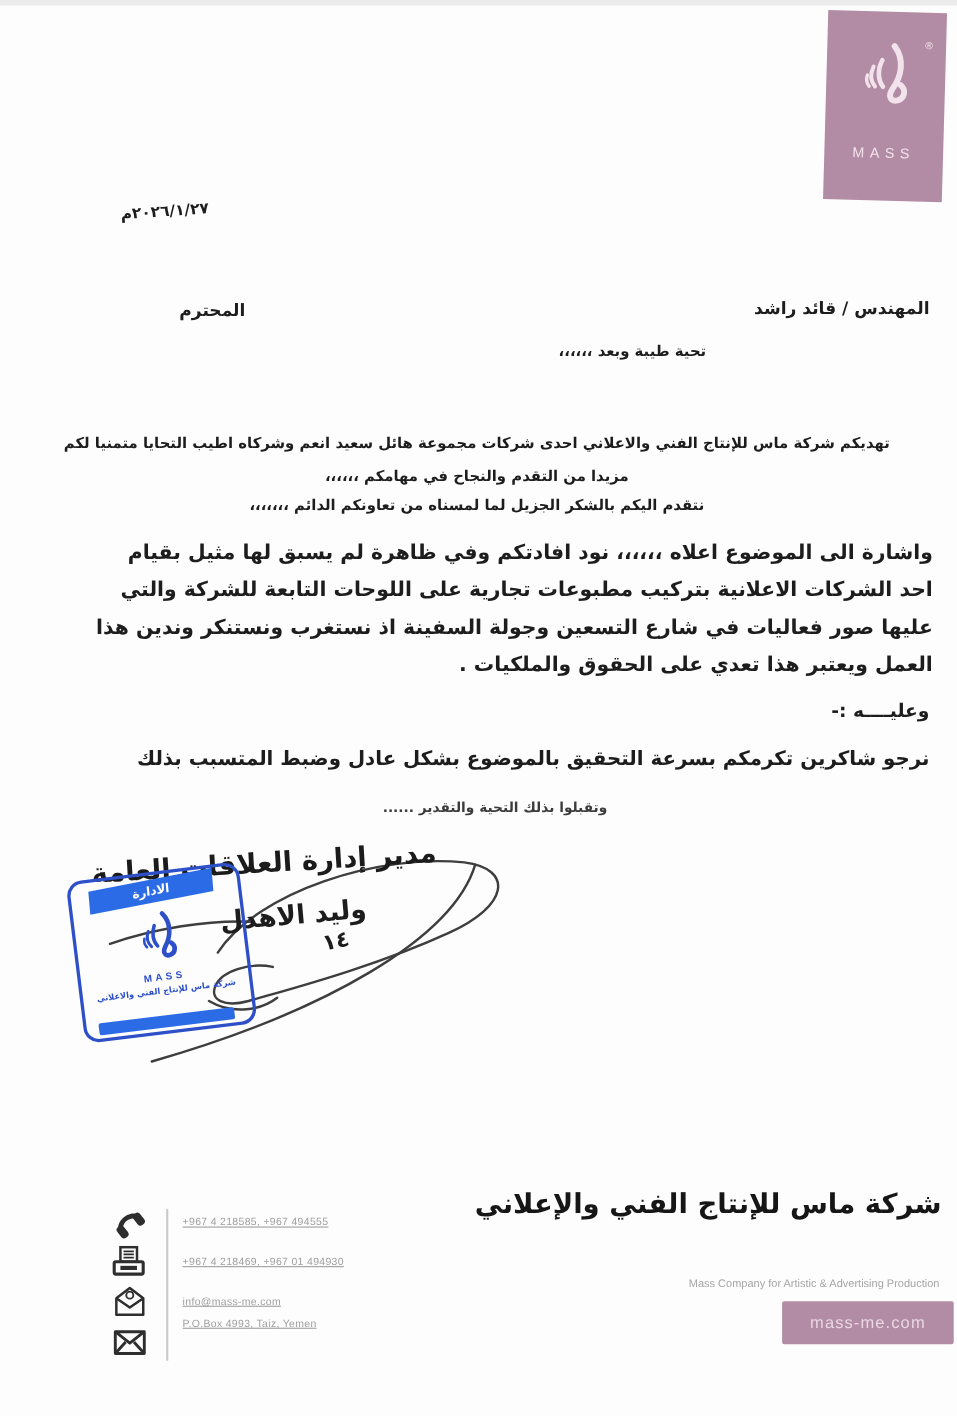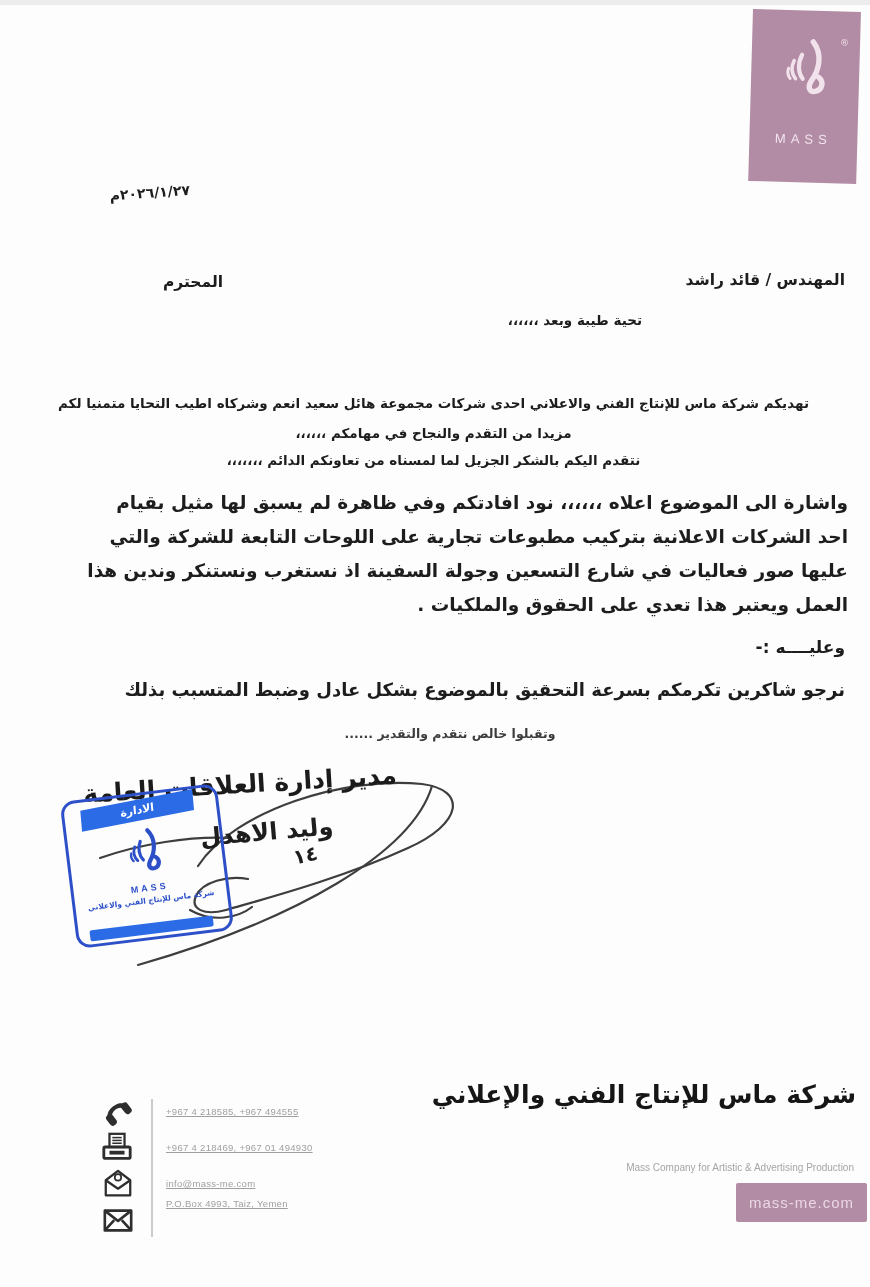--- a/index.html
+++ b/index.html
@@ -68,21 +68,21 @@
   .icon-phone{left:102px;top:1097px;}
   .icon-fax{left:101px;top:1131px;}
   .icon-mail{left:102px;top:1168px;}
   .icon-box{left:102px;top:1205px;}
   .contact{left:166px;font-size:9.5px;color:#9f9f9f;font-family:"Liberation Sans",sans-serif;
            letter-spacing:.3px;text-decoration:underline;}
   .c1{top:1106px;} .c2{top:1142px;} .c3{top:1178px;} .c4{top:1198px;}
   .footer-ar{right:14px;top:1080px;font-size:25px;font-weight:700;color:#161616;}
   .footer-en{right:16px;top:1162px;font-size:10px;color:#a5a5a5;
              font-family:"Liberation Sans",sans-serif;}
-  .website-box{right:3px;top:1183px;width:131px;height:39px;background:#b28ca4;border-radius:2px;
+  .website-box{right:3px;top:1183px;width:156px;height:39px;background:#b28ca4;border-radius:2px;
              color:#ead7e3;font-family:"Liberation Sans",sans-serif;font-size:15px;
              letter-spacing:1px;text-align:center;line-height:39px;}
 </style>
 </head>
 <body>
 
 <div id="page">
 
   <div class="abs top-strip"></div>
 
@@ -104,21 +104,21 @@
   <div class="abs line-name rtl">المهندس / قائد راشد</div>
   <div class="abs honorific rtl">المحترم</div>
   <div class="abs greeting rtl">تحية طيبة وبعد ،،،،،،</div>
 
 
   <div class="abs para1 rtl">تهديكم شركة ماس للإنتاج الفني والاعلاني احدى شركات مجموعة هائل سعيد انعم وشركاه اطيب التحايا متمنيا لكم مزيدا من التقدم والنجاح في مهامكم ،،،،،،</div>
   <div class="abs para2 rtl">نتقدم اليكم بالشكر الجزيل لما لمسناه من تعاونكم الدائم ،،،،،،،</div>
   <div class="abs para3 rtl">واشارة الى الموضوع اعلاه ،،،،،، نود افادتكم وفي ظاهرة لم يسبق لها مثيل بقيام احد الشركات الاعلانية بتركيب مطبوعات تجارية على اللوحات التابعة للشركة والتي عليها صور فعاليات في شارع التسعين وجولة السفينة اذ نستغرب ونستنكر وندين هذا العمل ويعتبر هذا تعدي على الحقوق والملكيات .</div>
   <div class="abs therefore rtl">وعليــــه :-</div>
   <div class="abs request rtl">نرجو شاكرين تكرمكم بسرعة التحقيق بالموضوع بشكل عادل وضبط المتسبب بذلك</div>
-  <div class="abs closing rtl">وتقبلوا خالص نتقدم والتقدير ......</div>
+  <div class="abs closing rtl">وتقبلوا بذلك التحية والتقدير ......</div>
 
   <svg class="abs sig-strokes" viewBox="0 0 430 215">
     <g stroke="#2a2a2a" stroke-width="2.2" fill="none" stroke-linecap="round" opacity="0.9">
       <path d="M158 108 C195 52 305 18 382 26 C428 32 422 66 368 90 C298 122 220 142 186 152 C164 158 150 151 156 138 C162 124 188 117 208 121"></path>
       <path d="M392 28 C372 95 255 162 98 207"></path>
       <path d="M150 152 C172 165 198 160 212 149"></path>
       <path d="M60 100 C100 86 150 78 190 80"></path>
     </g>
   </svg>
 

